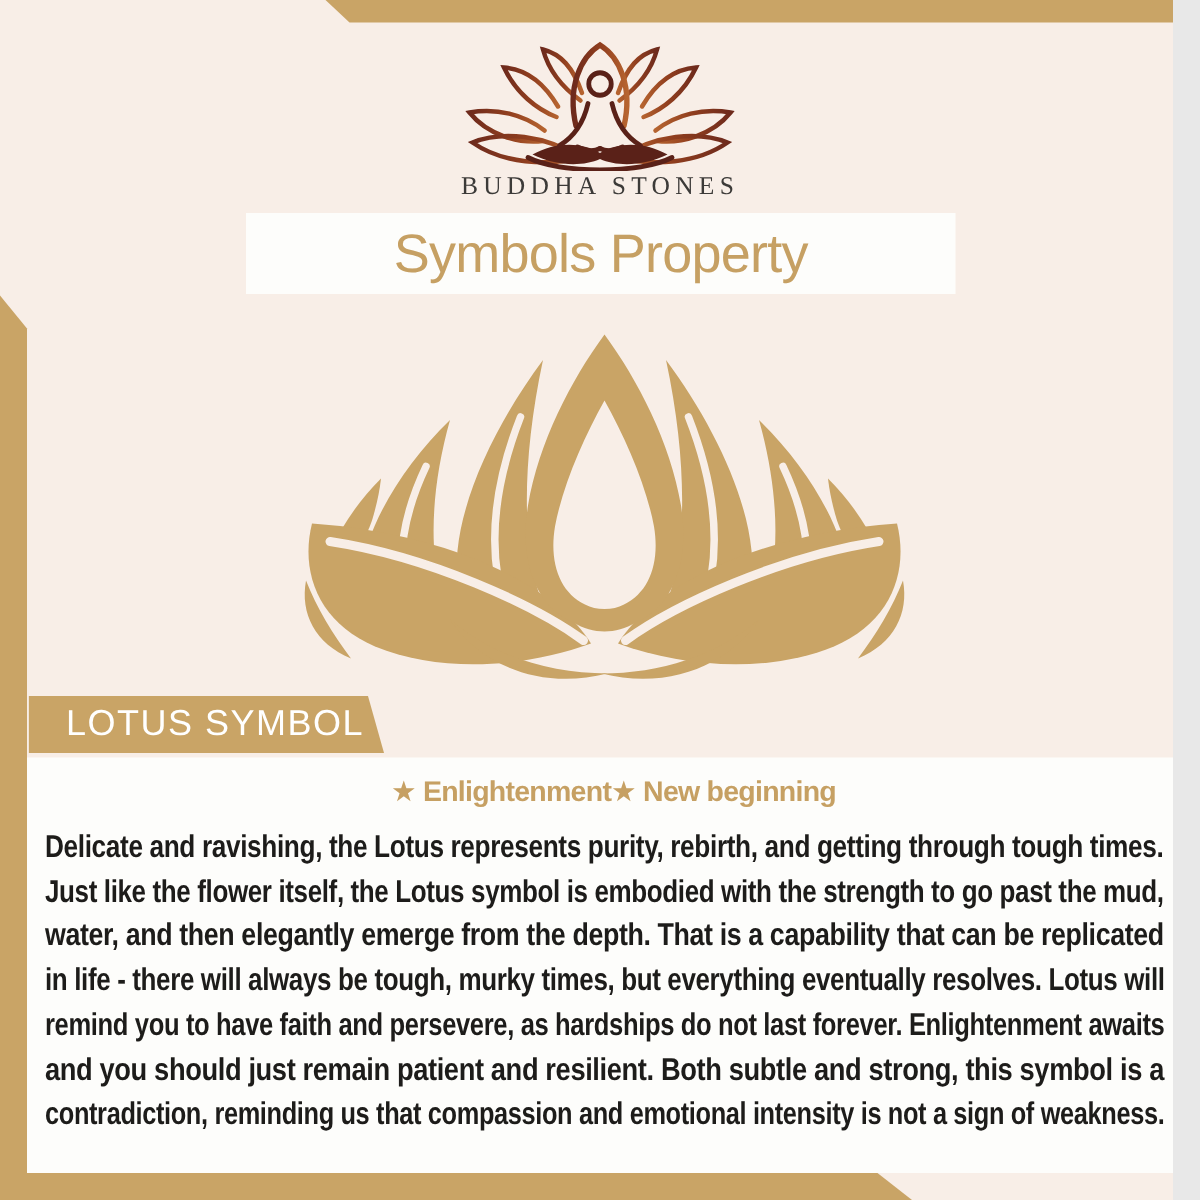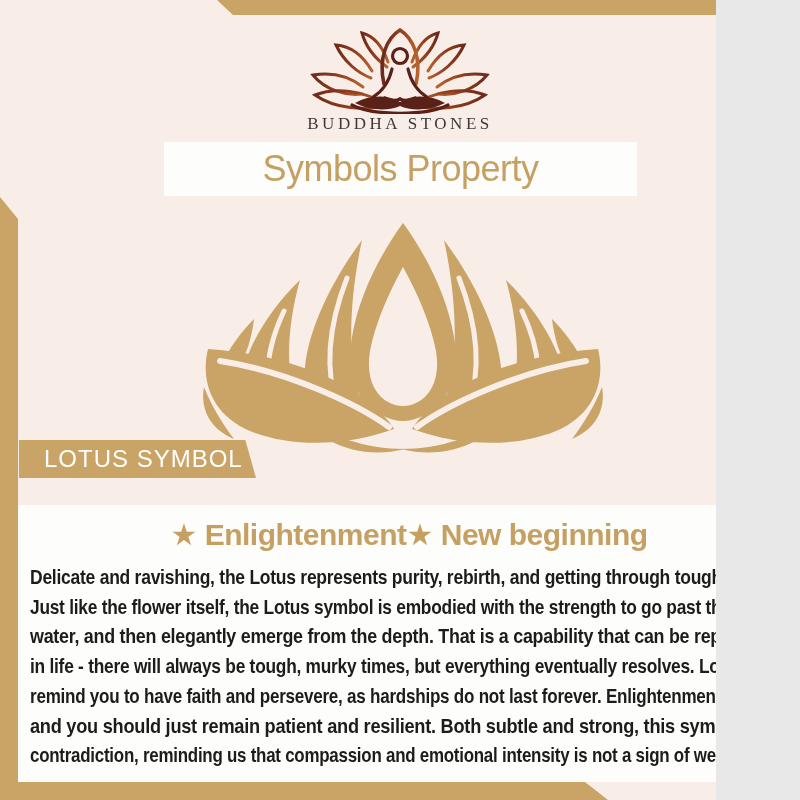--- a/index.html
+++ b/index.html
@@ -7,21 +7,21 @@
     --background_cream: #f8eee7;
     --panel_white: #fdfdfb;
     --gold_text: #c6a063;
     --body_text_dark: #1d1c1a;
     --brand_text_dark: #3c3a38;
     --banner_text_white: #ffffff;
   }
   * { margin:0; padding:0; box-sizing:border-box; }
   body { background:#e8e8e8; font-family:"Liberation Sans","DejaVu Sans",sans-serif; }
   .stage {
-    position:relative; width:716px; height:800px; overflow:hidden;
+    position:relative; width:782px; height:800px; overflow:hidden;
     background: var(--background_cream, #f8eee7);
   }
   
   .logo-wrap { position:absolute; left:305px; top:26px; width:190px; height:88px; }
   .brand-name {
     position:absolute; left:0; top:114px; width:800px; text-align:center;
     font-family:"Liberation Serif","DejaVu Serif",serif;
     font-size:17px; letter-spacing:3.5px; color:var(--brand_text_dark,#3c3a38);
   }
   
@@ -33,36 +33,36 @@
   .title-box .title {
     font-size:36px; font-weight:400; letter-spacing:-0.5px;
     color:var(--gold_text,#c6a063);
   }
   
   .lotus-wrap { position:absolute; left:198px; top:220px; width:410px; height:235px; }
   .tanfill { fill:var(--accent_tan,#c9a466); }
   .vein { fill:none; stroke:var(--background_cream,#f8eee7); stroke-linecap:round; }
   
   .banner {
-    position:absolute; left:19px; top:440px; width:237px; height:38px;
+    position:absolute; left:19px; top:464px; width:237px; height:38px;
     background:var(--accent_tan,#c9a466);
     clip-path:polygon(0 0, 95.5% 0, 100% 100%, 0 100%);
     display:flex; align-items:center; padding-left:25px;
   }
   .banner .banner-label {
     color:var(--banner_text_white,#ffffff); font-size:24px; letter-spacing:1px;
   }
   
   .panel {
     position:absolute; left:18px; top:505px; width:782px; height:277px;
     background:var(--panel_white,#fdfdfb); overflow:hidden;
   }
   .heading {
     margin-top:12px; text-align:center; white-space:nowrap;
-    font-size:30px; font-weight:700; letter-spacing:-0.5px;
+    font-size:19px; font-weight:700; letter-spacing:-0.5px;
     color:var(--gold_text,#c6a063);
   }
   .body-text { margin:10px 0 0 12px; width:746px; }
   .line {
     font-size:21px; font-weight:700; line-height:29.7px; white-space:nowrap;
     letter-spacing:-0.3px; color:var(--body_text_dark,#1d1c1a);
   }
   
   .frame { position:absolute; left:0; top:0; width:800px; height:800px; pointer-events:none; }
 </style>

